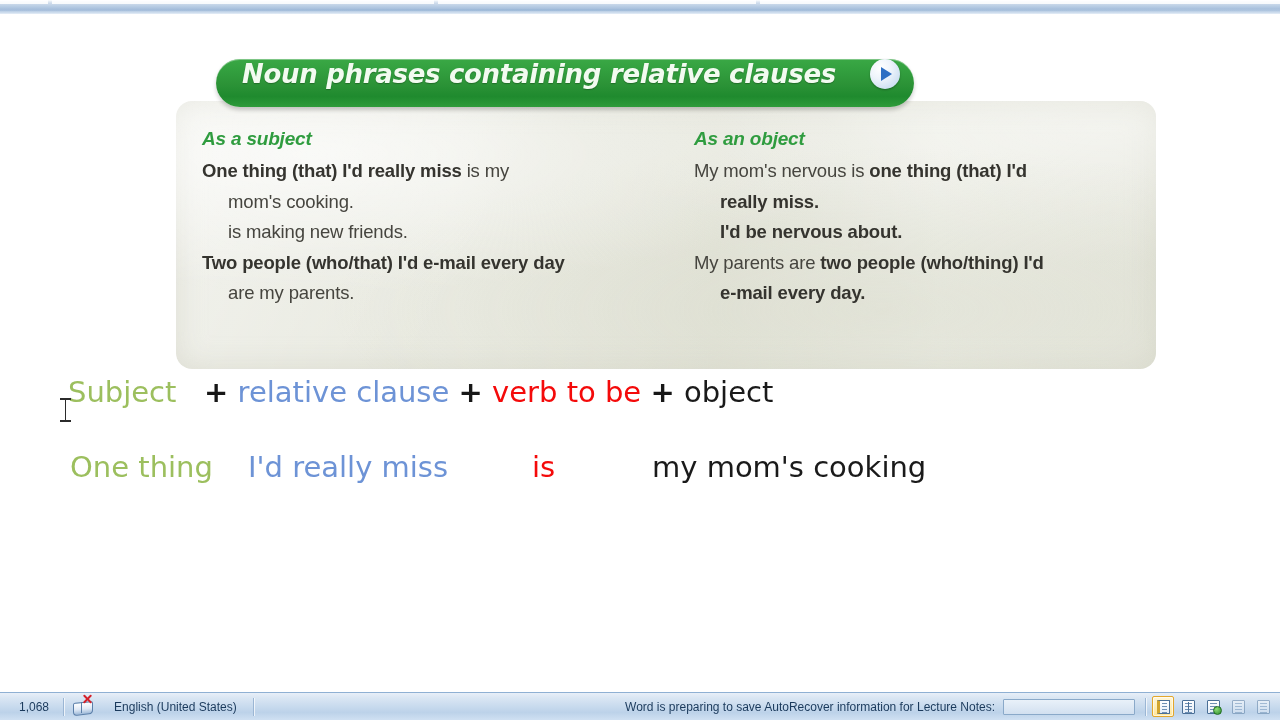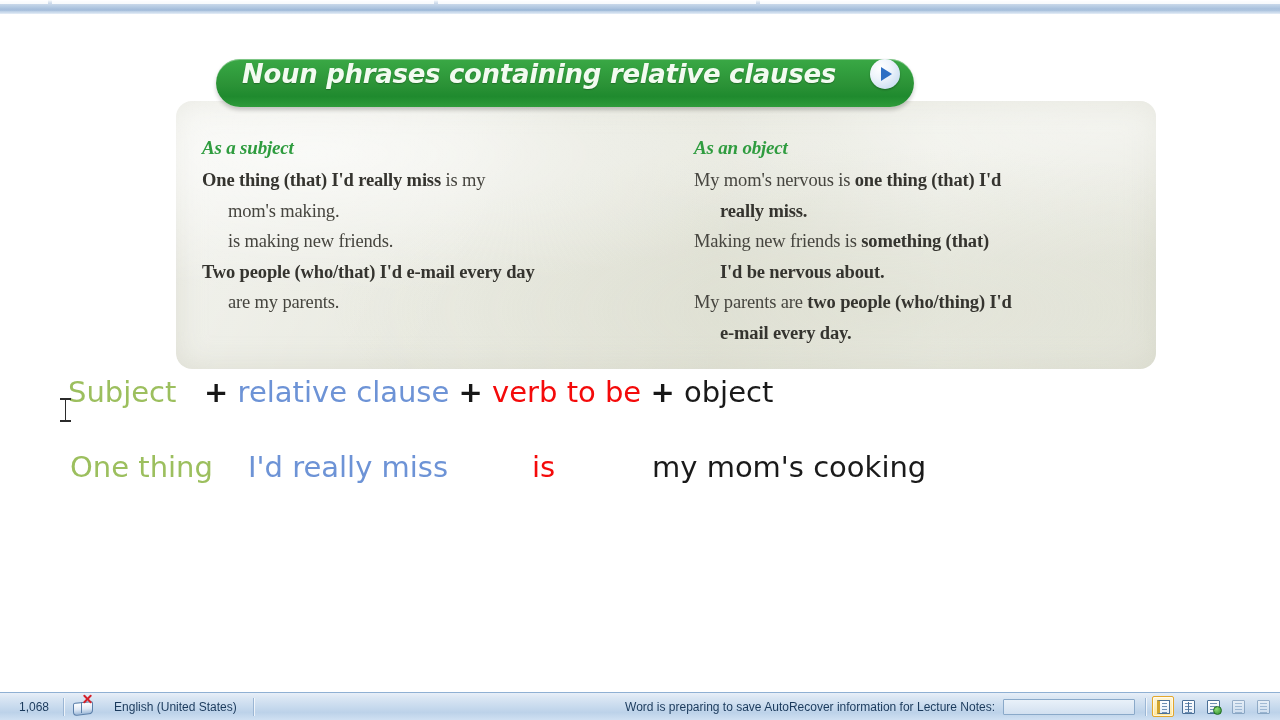--- a/index.html
+++ b/index.html
@@ -123,22 +123,22 @@
   #figure-title-play .tri {
     width: 0; height: 0;
     border-left: 11px solid #2e6fc4;
     border-top: 7px solid transparent;
     border-bottom: 7px solid transparent;
     margin-left: 3px;
   }
 
   .fig-col {
     position: absolute;
-    top: 78px;
-    font-family: Liberation Serif, serif;
+    top: 69px;
+    font-family: Liberation Sans, sans-serif;
     color: #3b3b38;
   }
   .fig-col.left  { left: 26px;  width: 470px; }
   .fig-col.right { left: 518px; width: 462px; }
 
   .fig-col-head {
     color: #2f9c3f;
     font-weight: bold;
     font-style: italic;
     font-size: 19px;
@@ -353,44 +353,41 @@
       </div>
     </div>
 
     <div class="fig-col left">
       <div class="fig-col-head">As a subject</div>
 
       <div class="fig-line">
         <span class="b">One thing (that) I'd really miss</span><span> is my</span>
       </div>
       <div class="fig-line indent">
-        <span>mom's making.</span>
+        <span>mom's cooking.</span>
       </div>
       <div class="fig-line indent">
         <span>is making new friends.</span>
       </div>
       <div class="fig-line">
         <span class="b">Two people (who/that) I'd e-mail every day</span>
       </div>
       <div class="fig-line indent">
         <span>are my parents.</span>
       </div>
     </div>
 
     <div class="fig-col right">
       <div class="fig-col-head">As an object</div>
 
       <div class="fig-line">
         <span>My mom's nervous is </span><span class="b">one thing (that) I'd</span>
       </div>
       <div class="fig-line indent">
         <span class="b">really miss.</span>
-      </div>
-      <div class="fig-line">
-        <span>Making new friends is </span><span class="b">something (that)</span>
       </div>
       <div class="fig-line indent">
         <span class="b">I'd be nervous about.</span>
       </div>
       <div class="fig-line">
         <span>My parents are </span><span class="b">two people (who/thing) I'd</span>
       </div>
       <div class="fig-line indent">
         <span class="b">e-mail every day.</span>
       </div>

